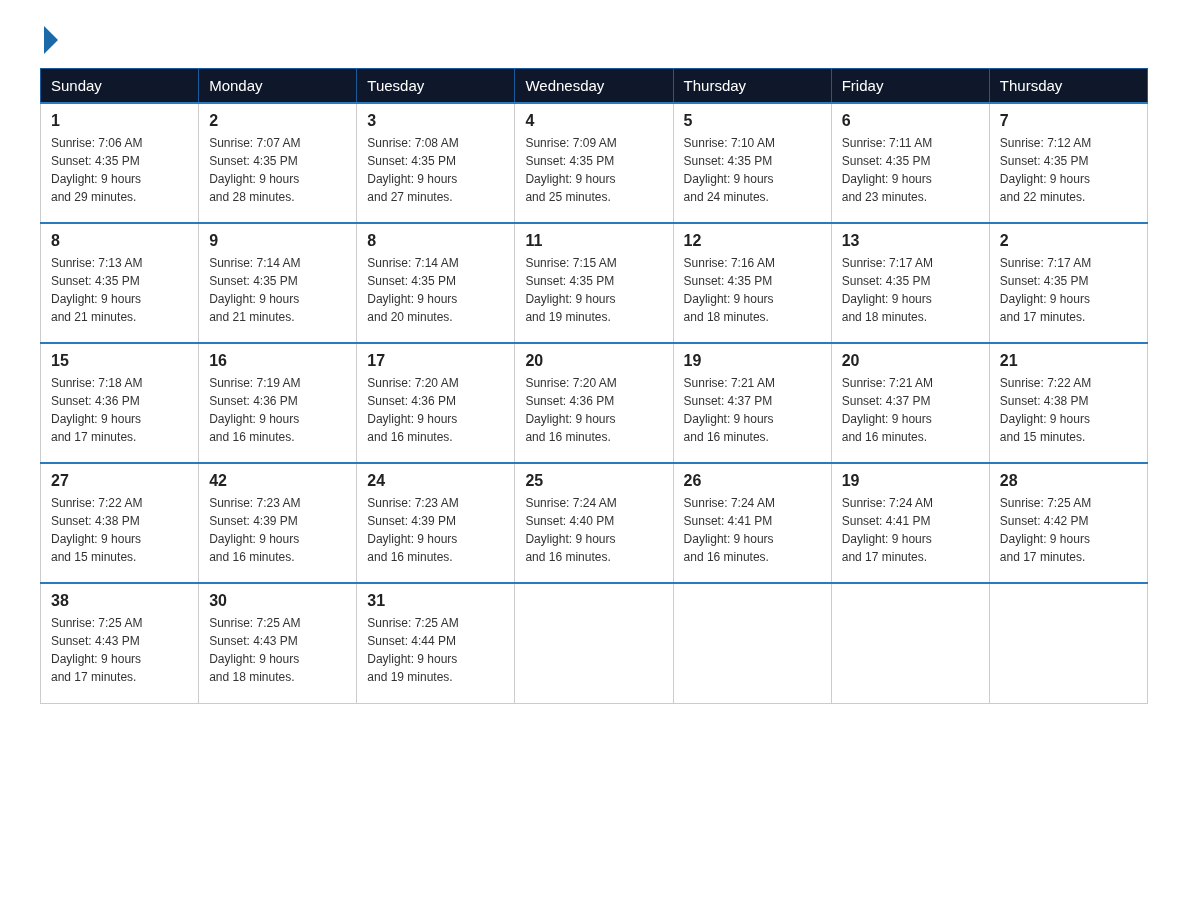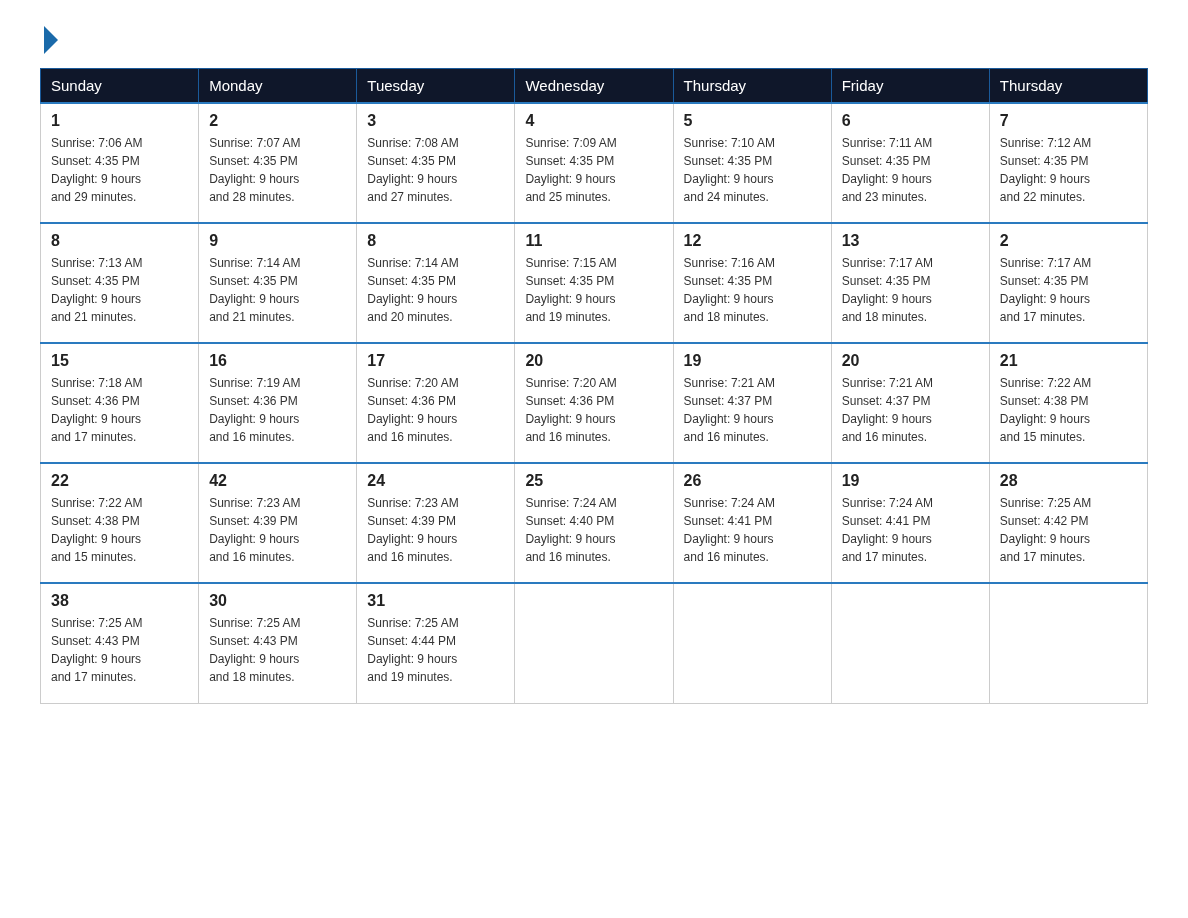--- a/index.html
+++ b/index.html
@@ -219,21 +219,21 @@
           <span class="day-number">20</span>
           <div class="day-info">Sunrise: 7:21 AM<br>Sunset: 4:37 PM<br>Daylight: 9 hours<br>and 16 minutes.</div>
         </td>
         <td>
           <span class="day-number">21</span>
           <div class="day-info">Sunrise: 7:22 AM<br>Sunset: 4:38 PM<br>Daylight: 9 hours<br>and 15 minutes.</div>
         </td>
       </tr>
       <tr class="week-row">
         <td>
-          <span class="day-number">22</span>
+          <span class="day-number">27</span>
           <div class="day-info">Sunrise: 7:22 AM<br>Sunset: 4:38 PM<br>Daylight: 9 hours<br>and 15 minutes.</div>
         </td>
         <td>
           <span class="day-number">42</span>
           <div class="day-info">Sunrise: 7:23 AM<br>Sunset: 4:39 PM<br>Daylight: 9 hours<br>and 16 minutes.</div>
         </td>
         <td>
           <span class="day-number">24</span>
           <div class="day-info">Sunrise: 7:23 AM<br>Sunset: 4:39 PM<br>Daylight: 9 hours<br>and 16 minutes.</div>
         </td>

